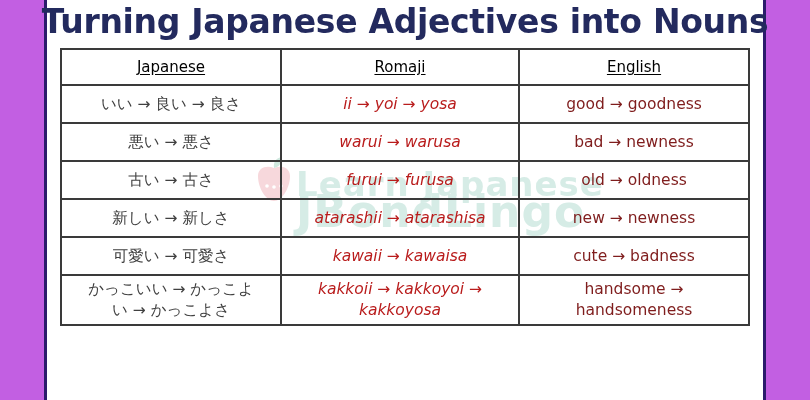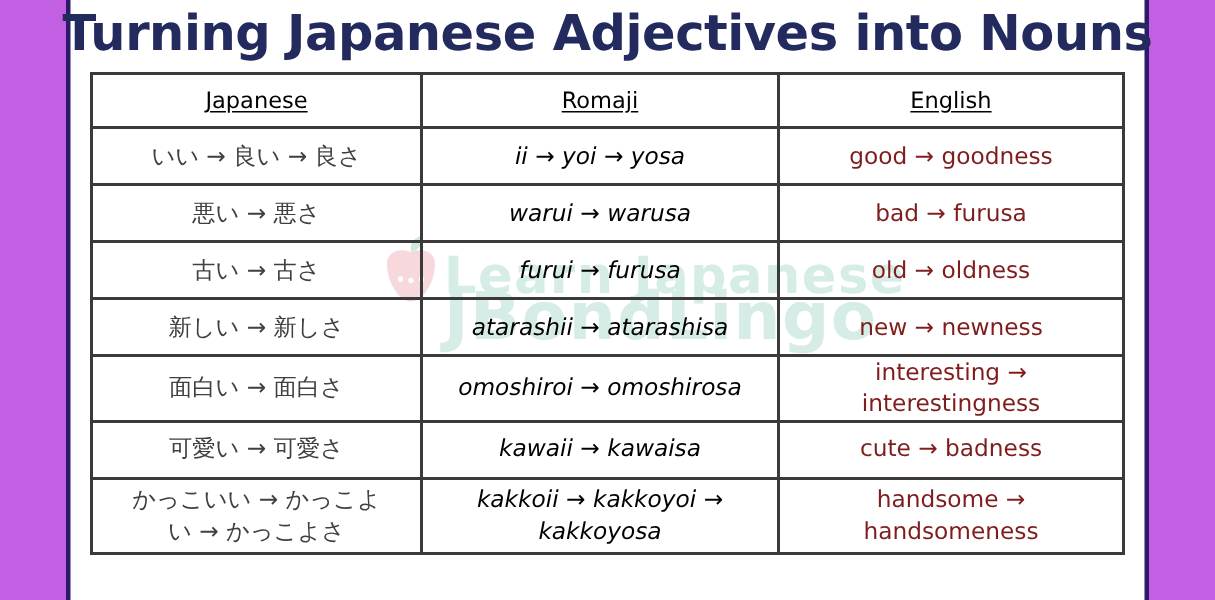--- a/index.html
+++ b/index.html
@@ -128,21 +128,21 @@
   .cell-jp {
     font-size: 15.5px;
     font-family: "DejaVu Sans", sans-serif;
     color: #404040;
     line-height: 1.35;
   }
   .cell-ro {
     font-size: 15.5px;
     font-style: italic;
     font-family: "DejaVu Sans", sans-serif;
-    color: #000000;
+    color: #b91c1c;
     line-height: 1.35;
   }
   .cell-en {
     font-size: 15.5px;
     font-family: "DejaVu Sans", sans-serif;
     color: #7f1d1d;
     line-height: 1.35;
   }
 </style>
 </head>
@@ -185,36 +185,31 @@
       </thead>
       <tbody>
         <tr>
           <td class="cell-jp">いい → 良い → 良さ</td>
           <td class="cell-ro">ii → yoi → yosa</td>
           <td class="cell-en">good → goodness</td>
         </tr>
         <tr>
           <td class="cell-jp">悪い → 悪さ</td>
           <td class="cell-ro">warui → warusa</td>
-          <td class="cell-en">bad → furusa</td>
+          <td class="cell-en">bad → newness</td>
         </tr>
         <tr>
           <td class="cell-jp">古い → 古さ</td>
           <td class="cell-ro">furui → furusa</td>
           <td class="cell-en">old → oldness</td>
         </tr>
         <tr>
           <td class="cell-jp">新しい → 新しさ</td>
           <td class="cell-ro">atarashii → atarashisa</td>
           <td class="cell-en">new → newness</td>
-        </tr>
-        <tr>
-          <td class="cell-jp">面白い → 面白さ</td>
-          <td class="cell-ro">omoshiroi → omoshirosa</td>
-          <td class="cell-en">interesting → interestingness</td>
         </tr>
         <tr>
           <td class="cell-jp">可愛い → 可愛さ</td>
           <td class="cell-ro">kawaii → kawaisa</td>
           <td class="cell-en">cute → badness</td>
         </tr>
         <tr class="tall">
           <td class="cell-jp">かっこいい → かっこよい → かっこよさ</td>
           <td class="cell-ro">kakkoii → kakkoyoi → kakkoyosa</td>
           <td class="cell-en">handsome → handsomeness</td>

